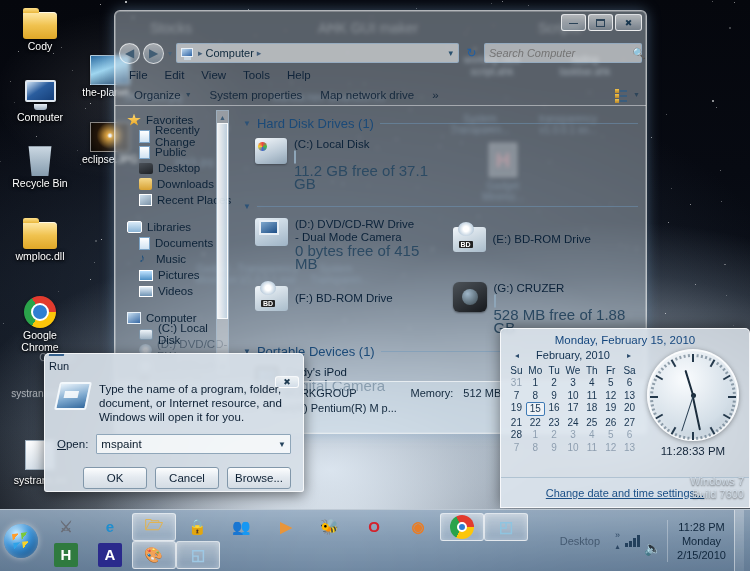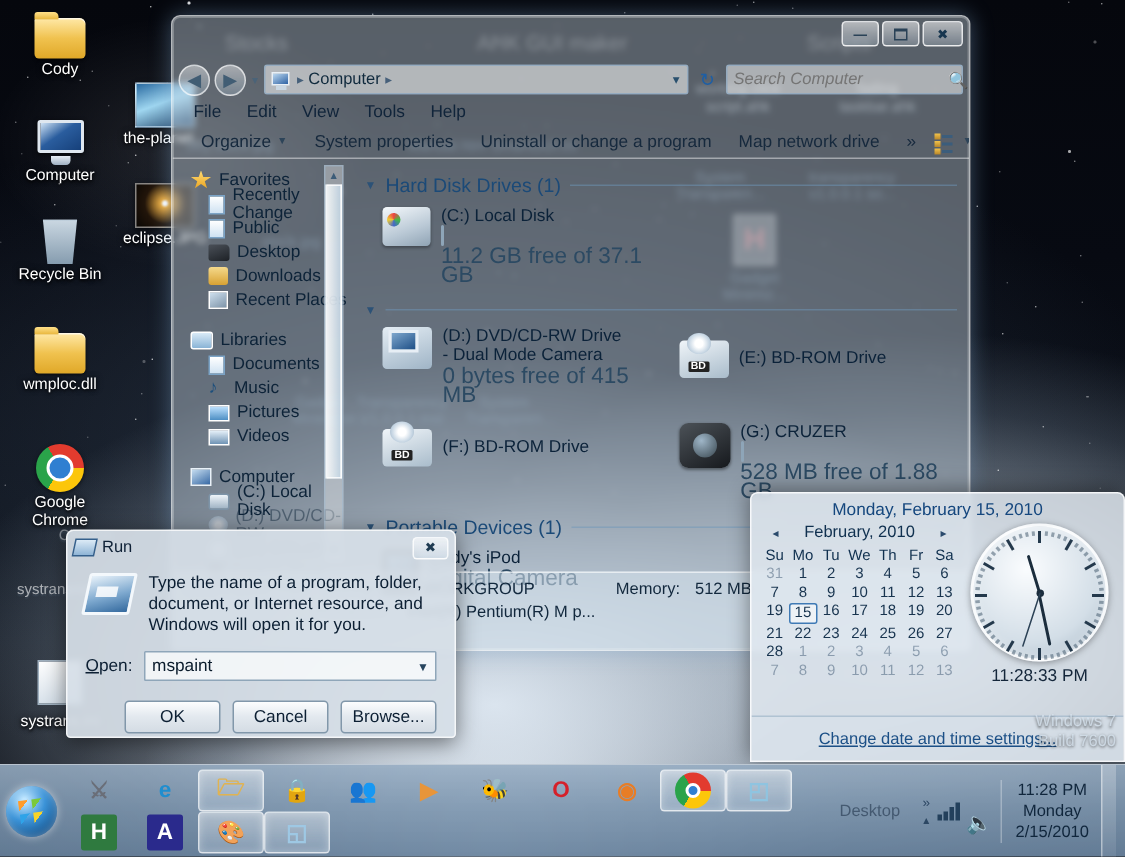--- a/index.html
+++ b/index.html
@@ -269,21 +269,21 @@
 
   
   #rundlg{
     position:absolute; left:44px; top:353px; width:260px; height:139px;
     background:rgba(214,223,231,.93);
     border:1px solid rgba(255,255,255,.75);
     border-radius:5px 5px 3px 3px;
     box-shadow:0 3px 14px rgba(0,0,0,.5);
     backdrop-filter: blur(2px);
   }
-  #runtitle{ height:22px; display:flex; align-items:center; padding:11px 4px; gap:4px; }
+  #runtitle{ height:22px; display:flex; align-items:flex-start; padding:0 4px; gap:4px;flex-direction:column; }
   .rtico{ width:15px;height:12px;border:1px solid #35608c;background:linear-gradient(180deg,#dceaf6,#8fb5d6);
           position:relative;transform:skewX(-12deg);}
   .rttxt{ font-size:11px; color:#0f2136; }
   .rclose{
     margin-left:auto;width:24px;height:15px;border:1px solid rgba(255,255,255,.8);border-radius:3px;
     background:linear-gradient(180deg,rgba(255,255,255,.6),rgba(205,222,236,.3));
     display:flex;align-items:center;justify-content:center;font-size:9px;color:#1f3b52;
   }
   #runbody{ padding:6px 12px 0 12px; display:flex; gap:10px; }
   .runbigico{ width:32px;height:28px;flex:none;position:relative; }
@@ -709,21 +709,20 @@
     <span>Tools</span>
     <span>Help</span>
   </div>
 
   <div id="toolbar">
     <div class="tbitem">
       <span>Organize</span>
       <span class="caretd">▼</span>
     </div>
     <div class="tbitem">System properties</div>
-    <div class="tbitem">Uninstall or change a program</div>
     <div class="tbitem">Map network drive</div>
     <div class="tbitem">»</div>
     <div class="tbright">
       <div class="viewbtn">
         <span class="vgl">
             <i class="sq"></i>
             <i></i>
             <i class="sq"></i>
             <i></i>
             <i class="sq"></i>

